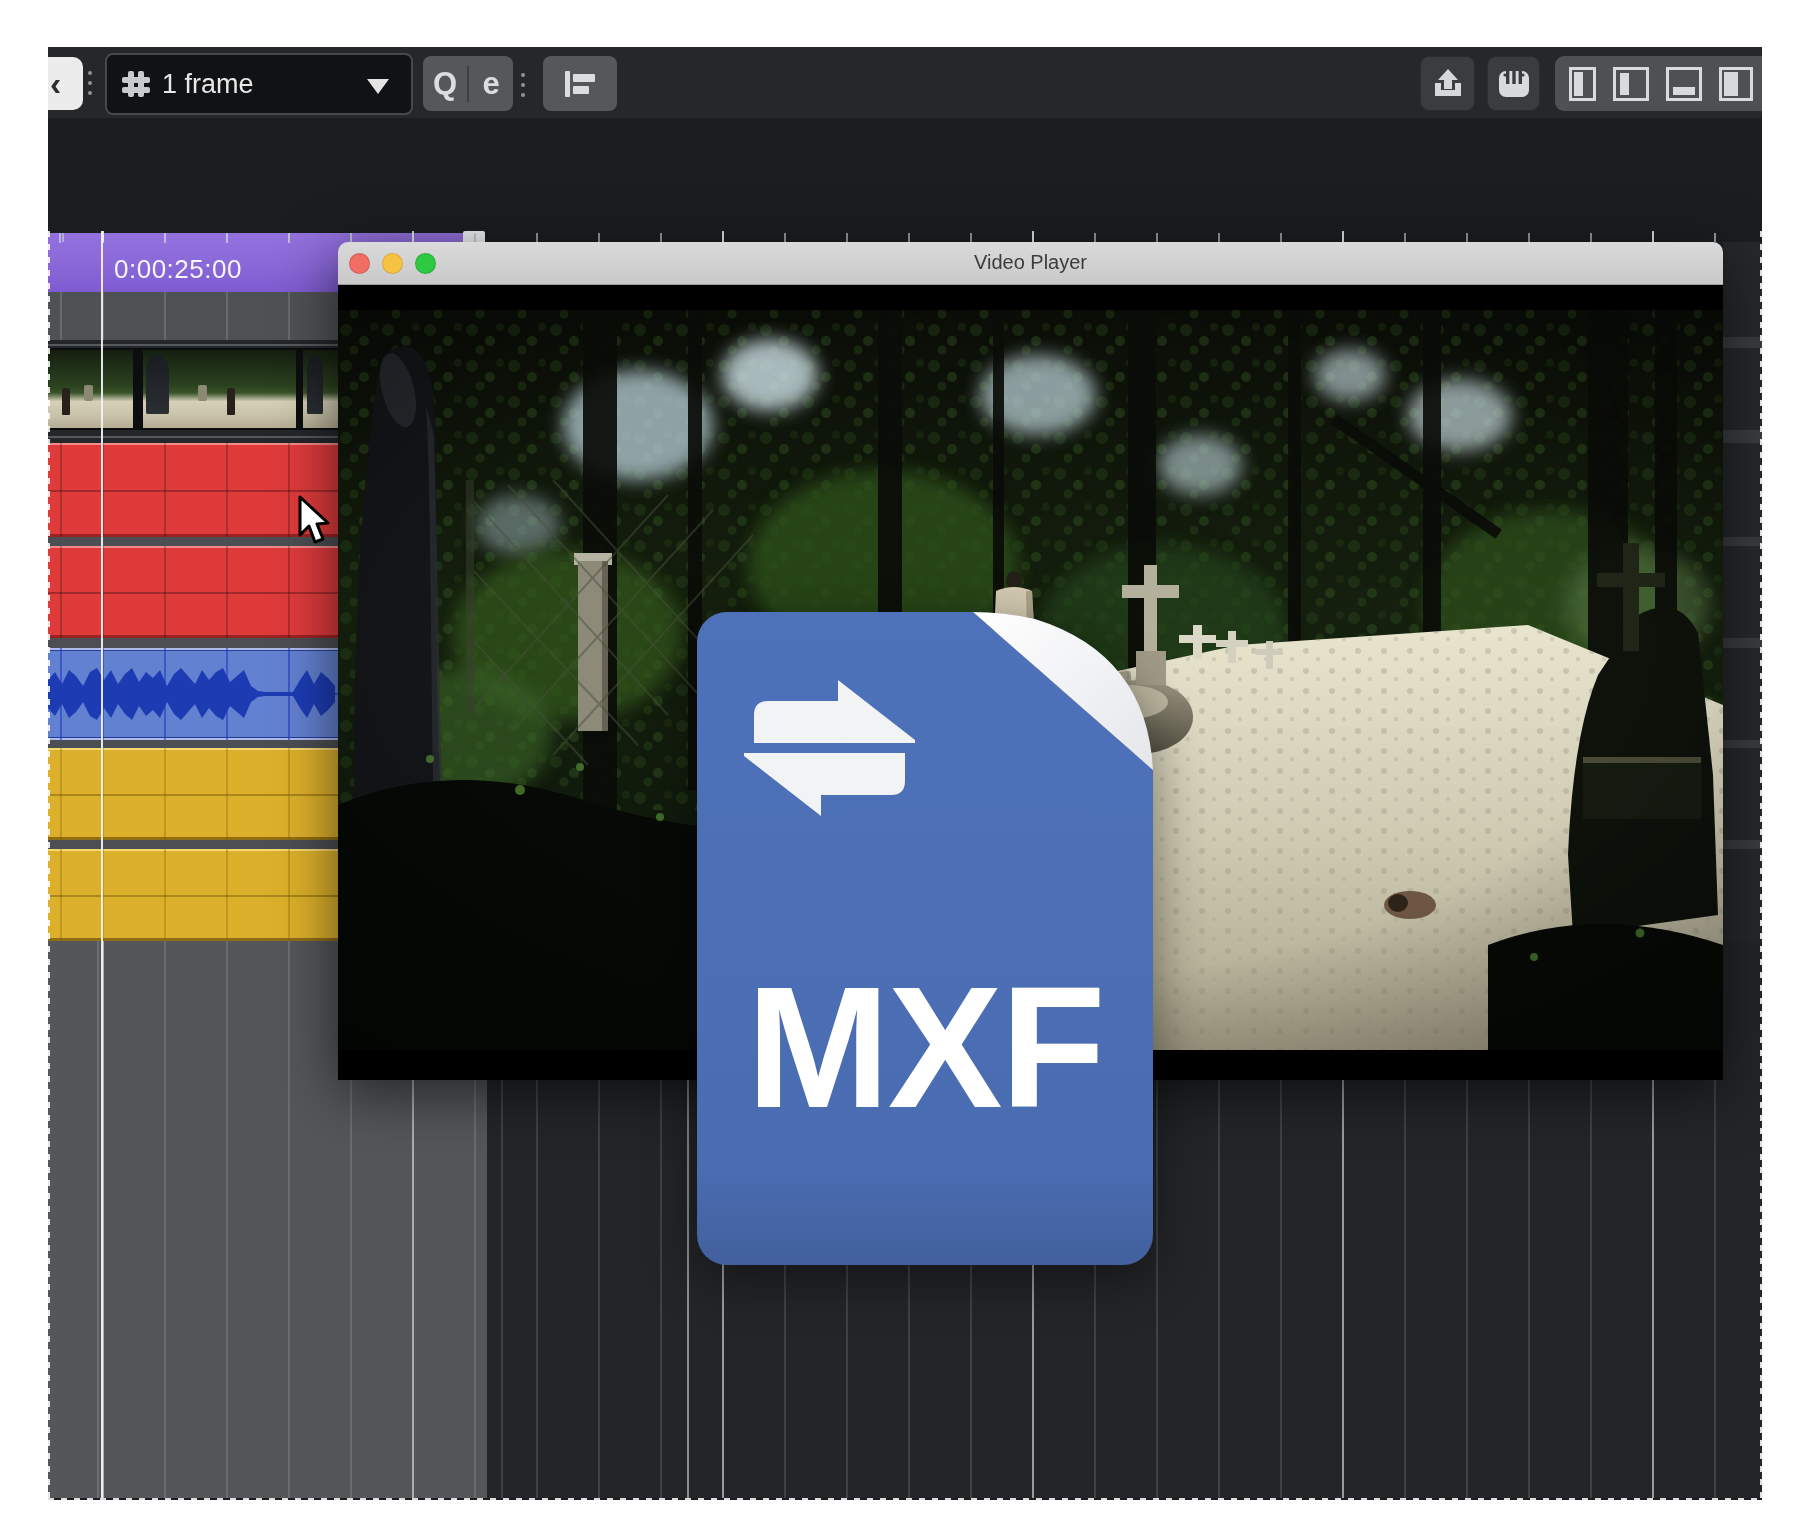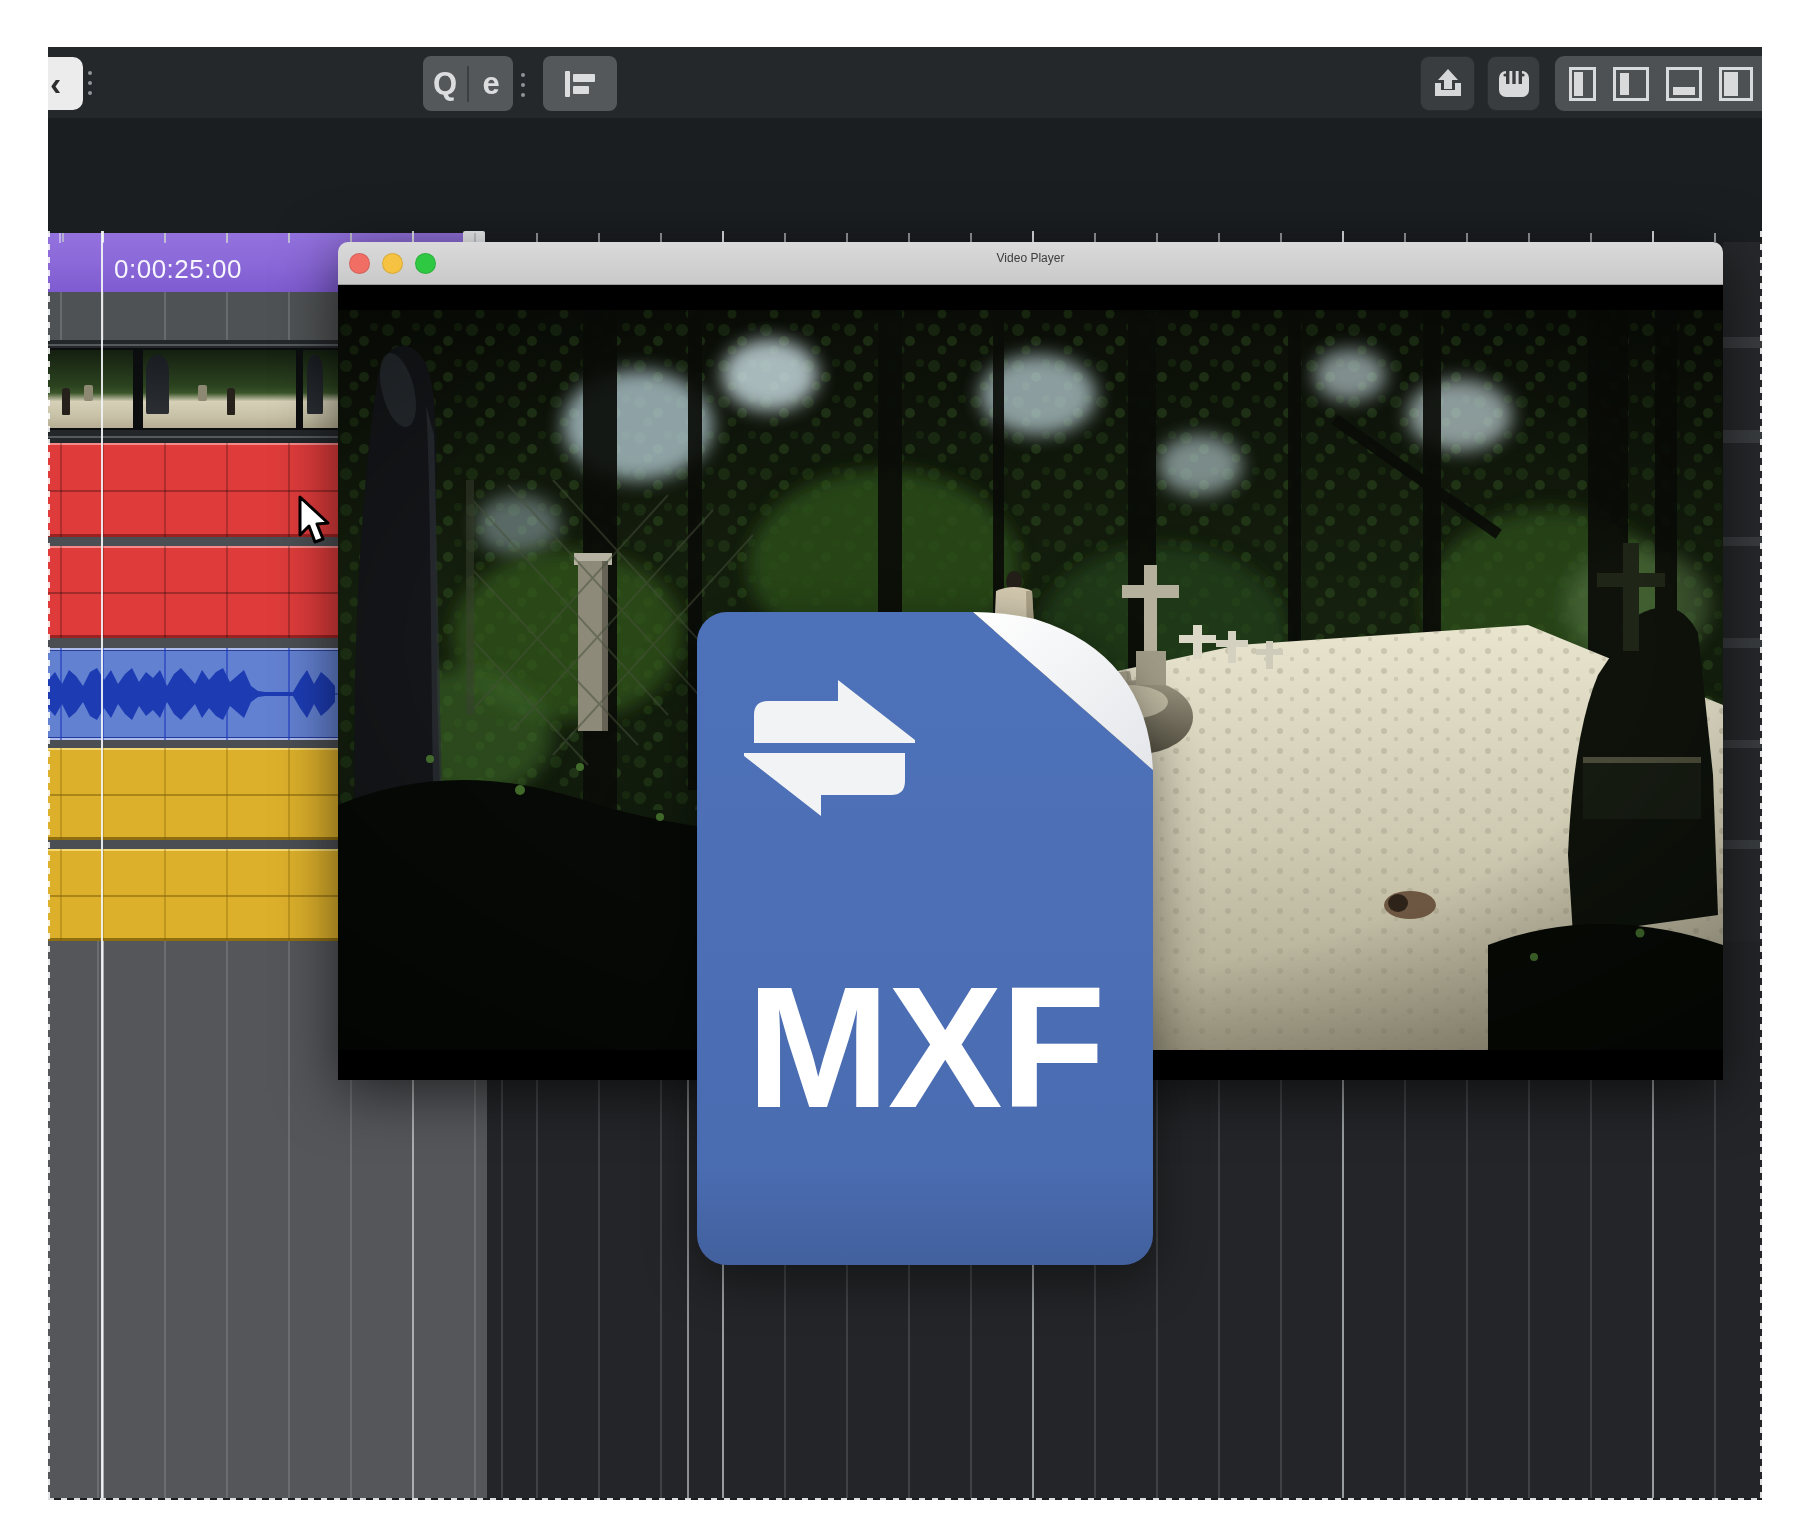--- a/index.html
+++ b/index.html
@@ -77,21 +77,21 @@
 
   
   .ants{position:absolute;z-index:8;opacity:.85;}
   .antsL{left:0;top:184px;width:2px;height:1267px;background:repeating-linear-gradient(180deg,#ffffff 0 6px,transparent 6px 13px);}
   .antsR{right:0;top:184px;width:2px;height:1267px;background:repeating-linear-gradient(180deg,#ffffff 0 6px,transparent 6px 13px);}
   .antsB{left:0;bottom:0;width:100%;height:2px;background:repeating-linear-gradient(90deg,#ffffff 0 6px,transparent 6px 13px);}
 
   
   .window{position:absolute;left:290px;top:195px;width:1385px;height:838px;z-index:5;border-radius:10px 10px 4px 4px;box-shadow:0 12px 60px rgba(0,0,0,.6);}
   .titlebar{position:absolute;left:0;top:0;width:100%;height:43px;background:linear-gradient(180deg,#dadada 0%,#c9c9c9 100%);border-radius:10px 10px 0 0;border-bottom:1px solid #9e9e9e;box-sizing:border-box;}
-  .titletext{position:absolute;width:100%;text-align:center;top:9px;font-size:12px;color:#3c3c3c;}
+  .titletext{position:absolute;width:100%;text-align:center;top:9px;font-size:20px;color:#3c3c3c;}
   .lights{position:absolute;left:11px;top:11px;display:flex;gap:12px;}
   .light{width:21px;height:21px;border-radius:50%;}
   .vidcontent{position:absolute;left:0;top:43px;width:1385px;height:795px;background:#000;overflow:hidden;}
   .timecode{position:absolute;width:100%;text-align:center;top:37px;font-size:31px;color:#f5f5f5;text-shadow:0 0 4px rgba(0,0,0,.9),0 2px 3px rgba(0,0,0,.8);z-index:3;letter-spacing:1px;}
 
   
   .mxf{position:absolute;left:649px;top:565px;width:456px;height:653px;z-index:6;filter:drop-shadow(0 14px 26px rgba(0,0,0,.45));}
 
   
   .cursor{position:absolute;left:248px;top:448px;z-index:7;}
@@ -105,20 +105,32 @@
   <div class="toolbar">
     <div class="backbtn">
           <span>‹</span>
         </div>
     <div class="grip" style="left:40px;top:24px;">
           <i></i>
           <i></i>
           <i></i>
         </div>
 
+    <div class="dd">
+      <svg class="gridicon" width="36" height="36" viewBox="0 0 36 36">
+        <g fill="#c9cacc">
+              <rect x="11" y="5" width="6" height="26" rx="2"></rect>
+              <rect x="21" y="5" width="6" height="26" rx="2"></rect>
+              <rect x="5" y="11" width="28" height="6" rx="2"></rect>
+              <rect x="5" y="21" width="28" height="6" rx="2"></rect>
+            </g>
+      </svg>
+      <span class="ddlabel">1 frame</span>
+      <span class="caret"></span>
+    </div>
 
     <div class="btngroup qe">
       <div class="cell q">Q</div>
       <div class="cell">e</div>
     </div>
     <div class="grip" style="left:473px;top:26px;">
           <i></i>
           <i></i>
           <i></i>
         </div>

